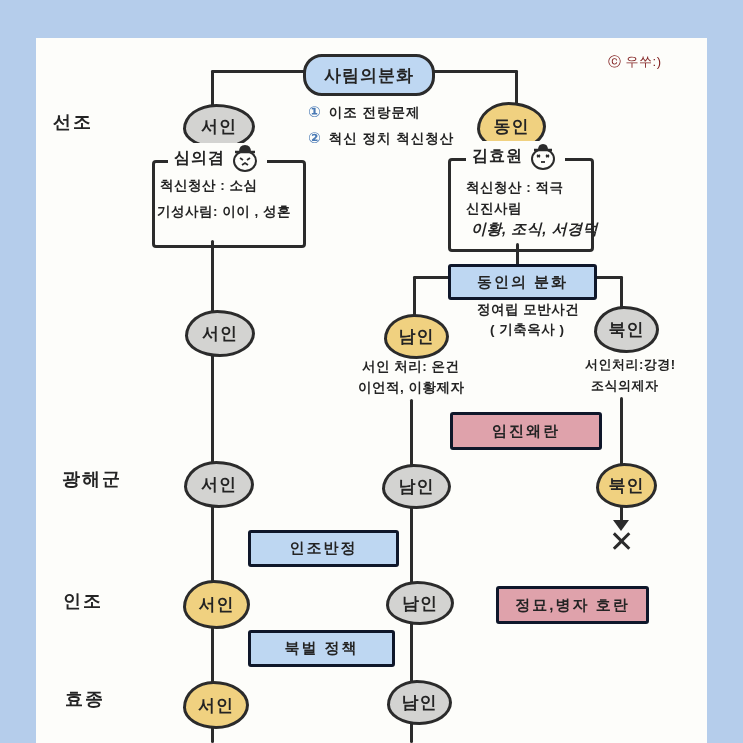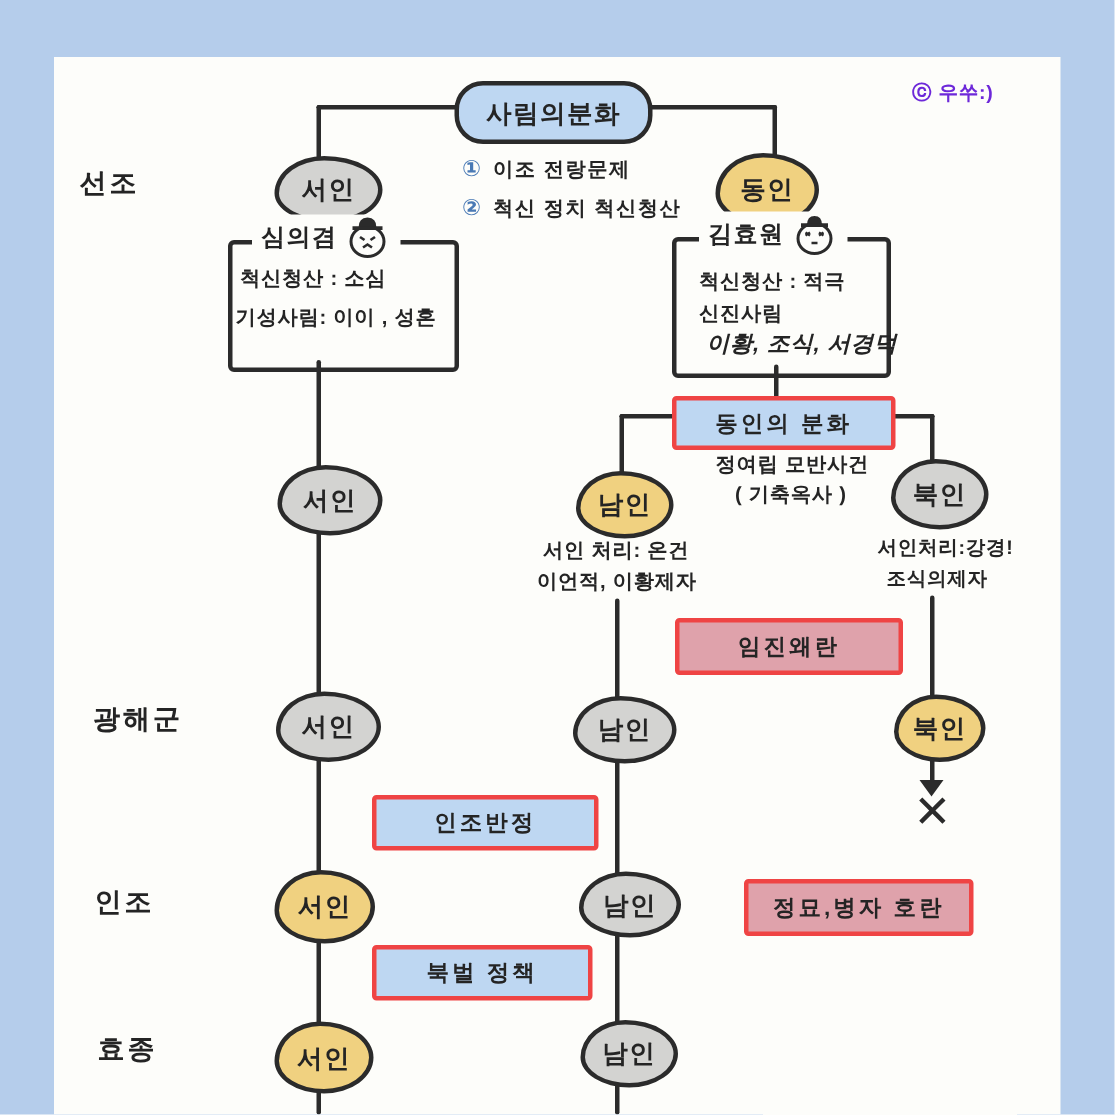--- a/index.html
+++ b/index.html
@@ -21,21 +21,21 @@
   }
   .node.gray{background:#d3d3d1;}
   .node.yellow{background:#f0d180;}
   .pill{
     position:absolute;z-index:3;display:flex;align-items:center;justify-content:center;
     border:3px solid #2b2b2b;border-radius:19px;background:#bed7f2;
     font-weight:700;font-size:17px;letter-spacing:1px;
   }
   .evbox{
     position:absolute;z-index:3;display:flex;align-items:center;justify-content:center;
-    border:3px solid #ef4444;border-radius:3px;
+    border:3px solid #0f172a;border-radius:3px;
     font-weight:700;font-size:15px;letter-spacing:2px;
   }
   .evbox.blue{background:#bed7f2;}
   .evbox.pink{background:#dfa2ab;}
   .bracketbox{
     position:absolute;z-index:2;border:3px solid #2b2b2b;border-radius:4px;background:transparent;
   }
   .boxtitle{
     position:absolute;z-index:4;display:flex;align-items:center;gap:4px;
     background:#fdfdfa;padding:0 6px;font-weight:700;font-size:16px;letter-spacing:1px;
@@ -44,21 +44,21 @@
     position:absolute;z-index:3;font-weight:700;font-size:18px;letter-spacing:2px;
   }
   .note{
     position:absolute;z-index:3;font-weight:700;font-size:13px;letter-spacing:0.5px;white-space:nowrap;
   }
   .issue{
     position:absolute;z-index:3;font-weight:700;font-size:13.5px;letter-spacing:1px;white-space:nowrap;
   }
   .issue .cnum{color:#4a7ab5;margin-right:7px;font-size:15px;}
   .watermark{
-    position:absolute;z-index:3;font-weight:700;font-size:13px;color:#6d28d9;letter-spacing:0.5px;
+    position:absolute;z-index:3;font-weight:400;font-size:13px;color:#7f1d1d;letter-spacing:0.5px;
   }
   .arrowhead{
     position:absolute;z-index:2;width:0;height:0;
     border-left:8px solid transparent;border-right:8px solid transparent;
     border-top:11px solid #2b2b2b;
   }
   .xmark{
     position:absolute;z-index:3;font-weight:700;font-size:30px;color:#2b2b2b;line-height:1;
   }
 </style>

